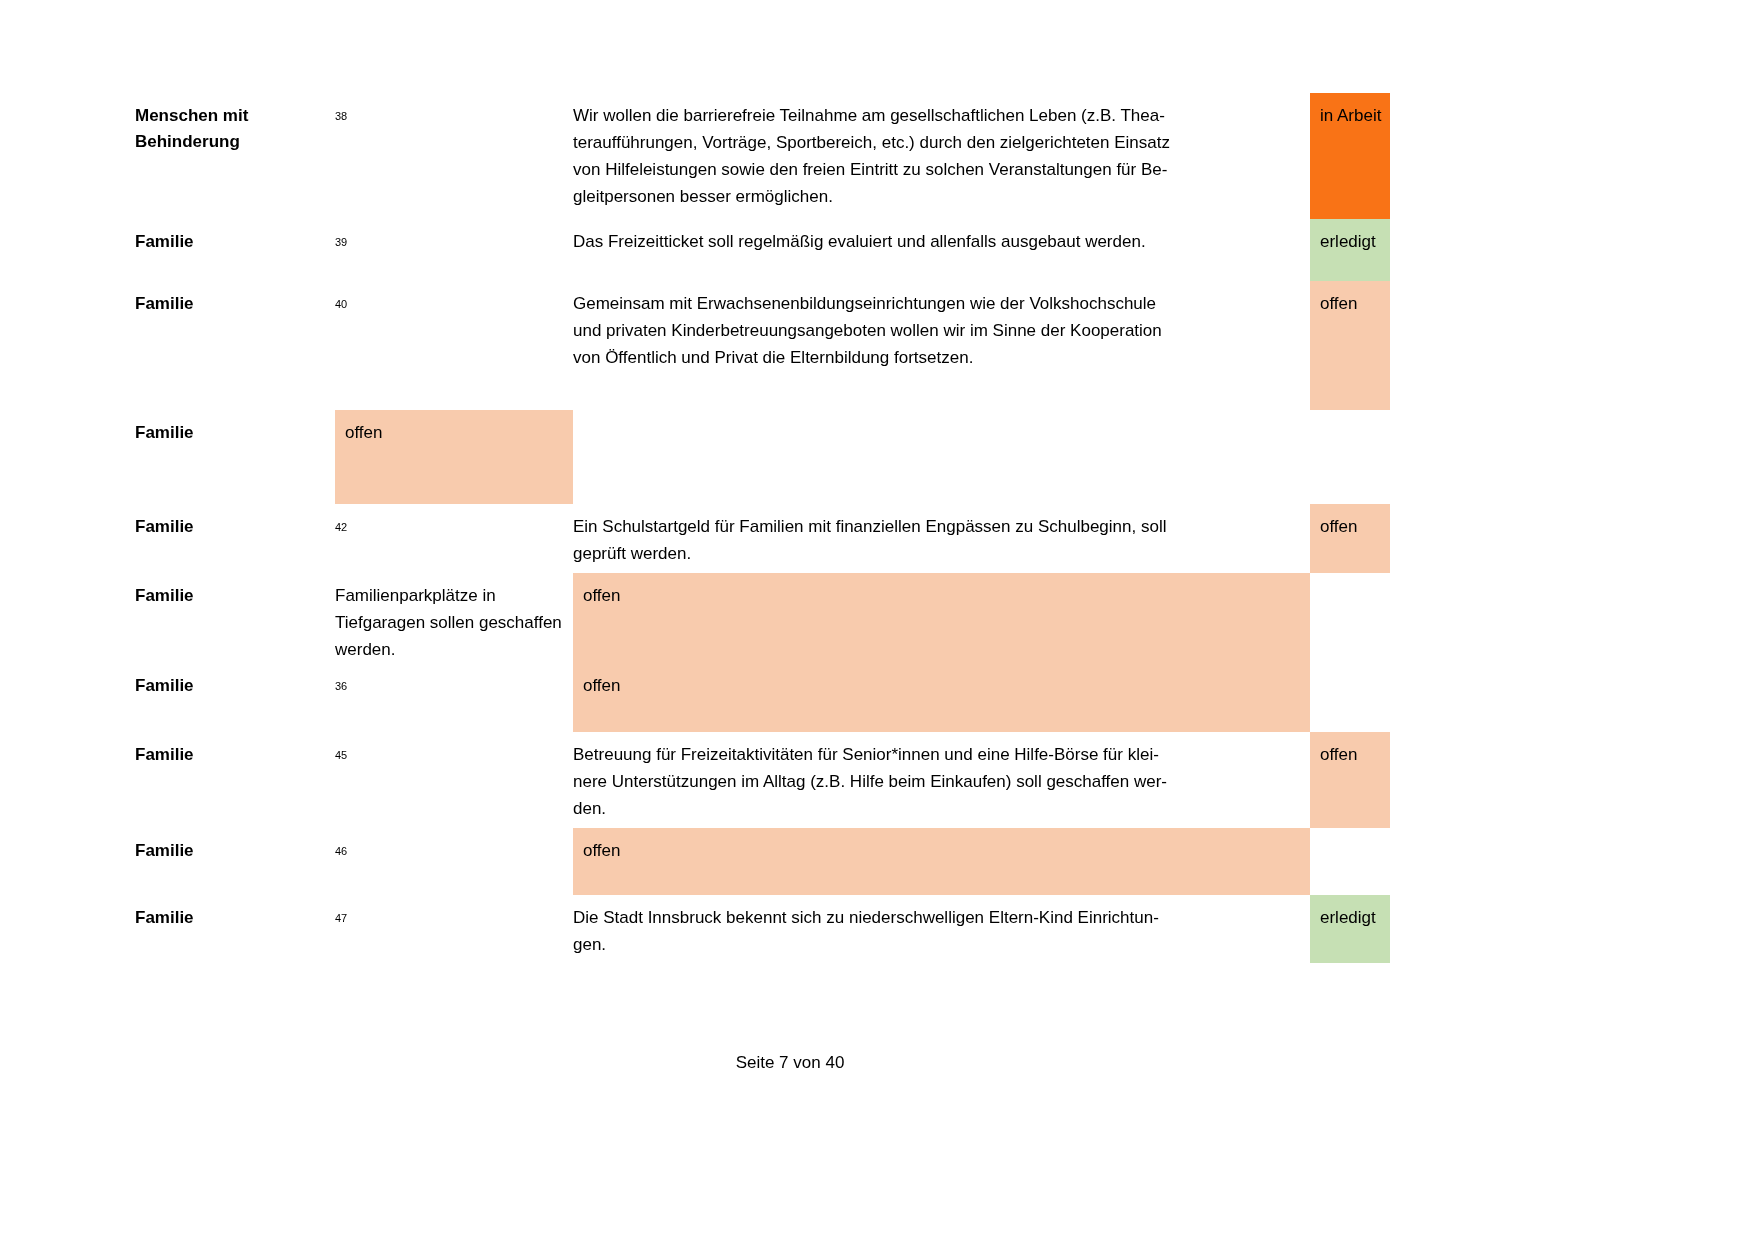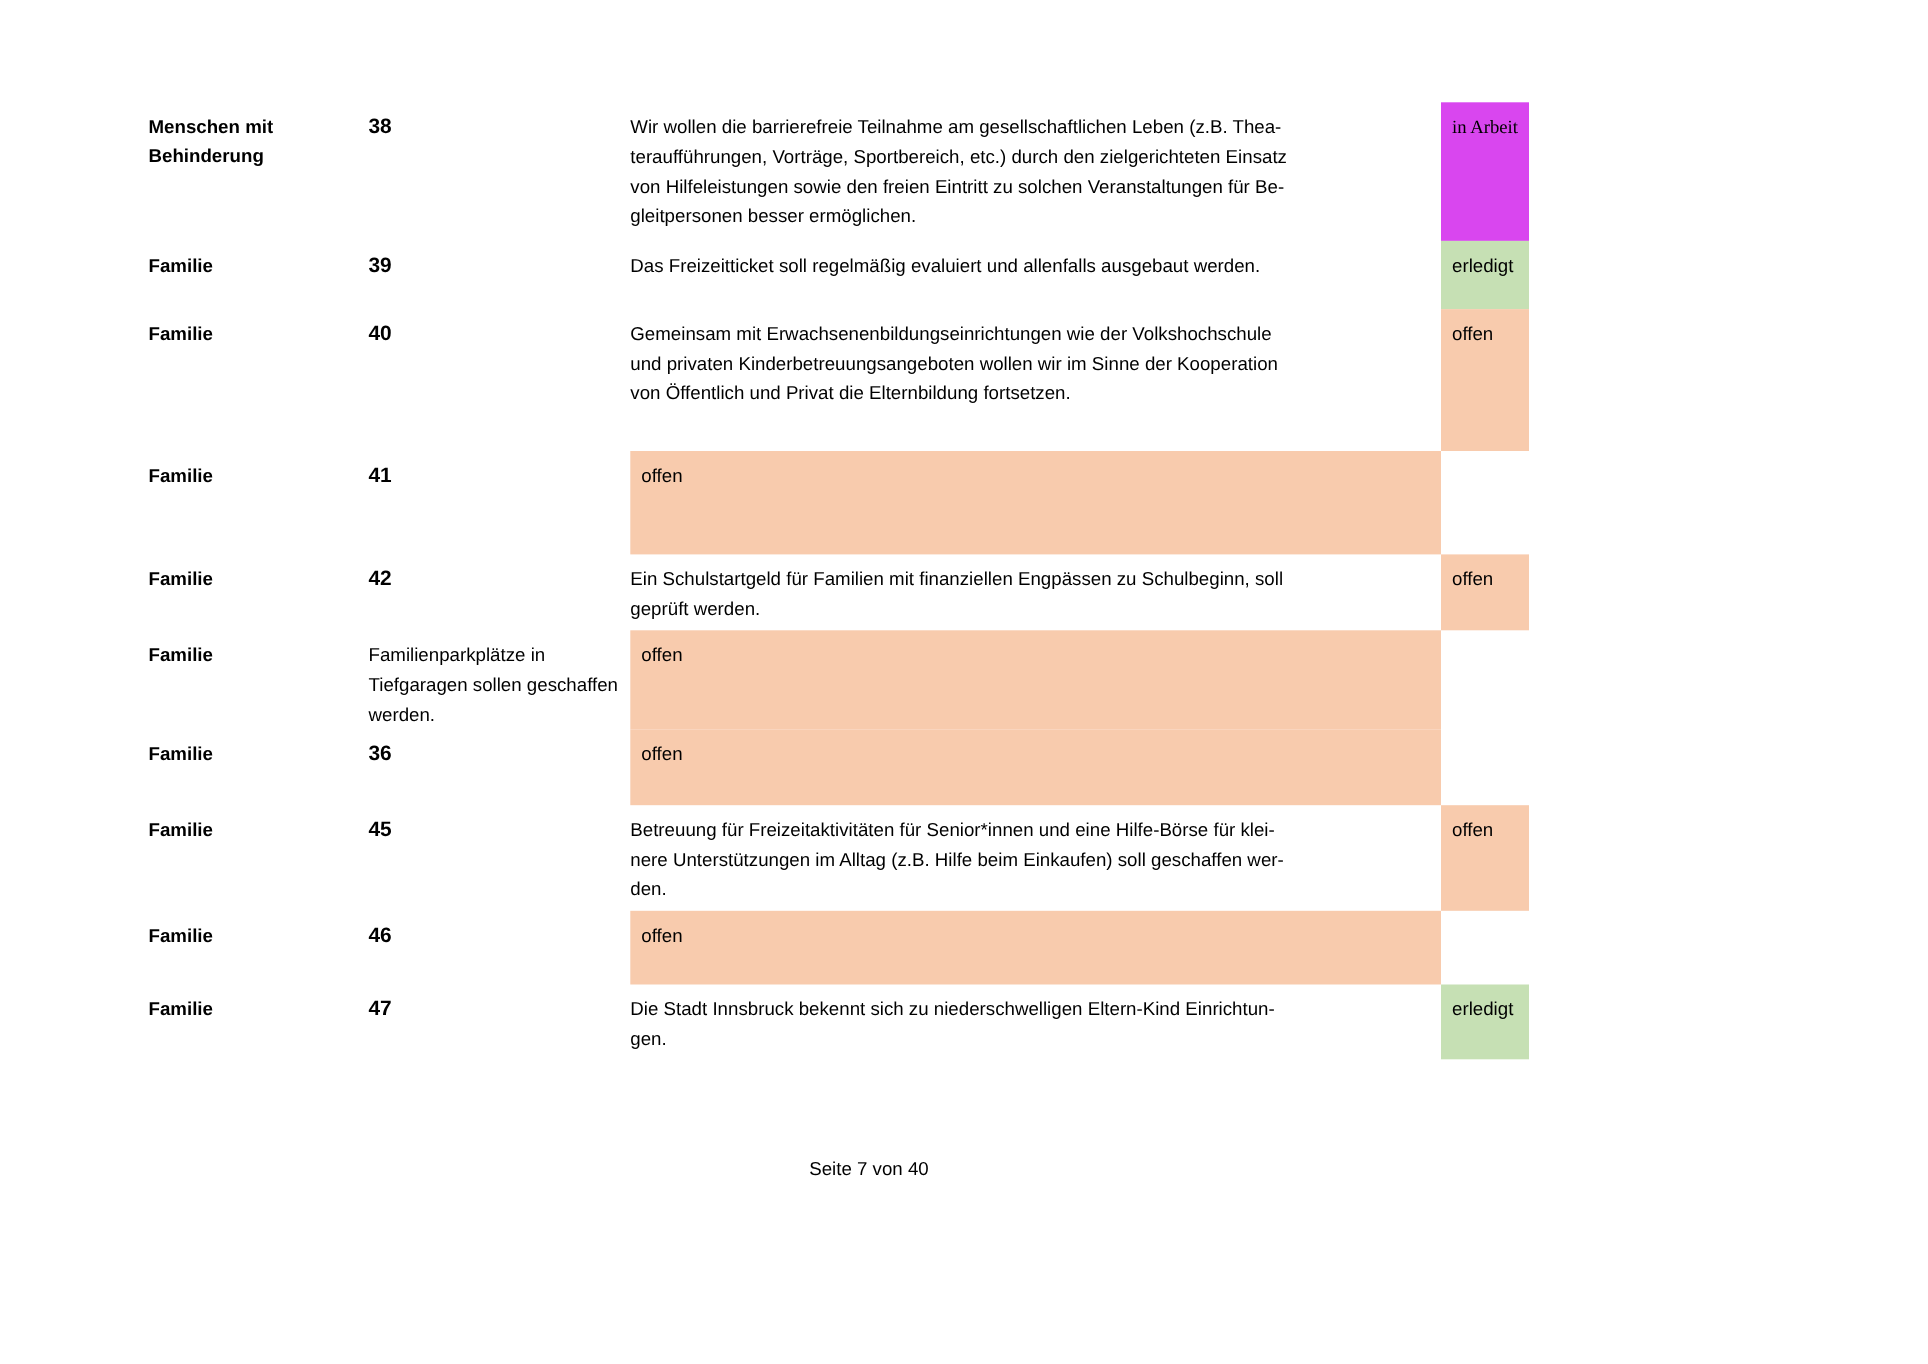--- a/index.html
+++ b/index.html
@@ -24,24 +24,23 @@
     grid-template-columns:200px 238px 737px 135px;
   }
   .cell-cat {
     font-weight:bold;
     font-size:17px;
     line-height:26px;
     padding-top:10px;
     padding-right:12px;
   }
   .cell-num {
-    font-size:19px;
+    font-size:11px;
     line-height:26px;
     padding-top:10px;
-    font-weight:bold;
   }
   .cell-text {
     font-size:17px;
     line-height:27px;
     padding-top:9px;
     padding-right:10px;
     white-space:pre-line;
   }
   .cell-status {
     font-size:17px;
@@ -64,42 +63,41 @@
 
   <div class="table">
 
     <div class="row" style="min-height:126px">
       <div class="cell-cat">Menschen mit Behinderung</div>
       <div class="cell-num">38</div>
       <div class="cell-text">Wir wollen die barrierefreie Teilnahme am gesellschaftlichen Leben (z.B. Thea-
 teraufführungen, Vorträge, Sportbereich, etc.) durch den zielgerichteten Einsatz
 von Hilfeleistungen sowie den freien Eintritt zu solchen Veranstaltungen für Be-
 gleitpersonen besser ermöglichen.</div>
-      <div class="cell-status" style="background: #d946ef; font-family: Liberation Serif, serif;">in Arbeit</div>
+      <div class="cell-status" style="background: #f97316;">in Arbeit</div>
     </div>
 
     <div class="row" style="min-height:62px">
       <div class="cell-cat">Familie</div>
       <div class="cell-num">39</div>
       <div class="cell-text">Das Freizeitticket soll regelmäßig evaluiert und allenfalls ausgebaut werden.</div>
       <div class="cell-status" style="background: rgb(198, 224, 180);">erledigt</div>
     </div>
 
     <div class="row" style="min-height:129px">
       <div class="cell-cat">Familie</div>
       <div class="cell-num">40</div>
       <div class="cell-text">Gemeinsam mit Erwachsenenbildungseinrichtungen wie der Volkshochschule
 und privaten Kinderbetreuungsangeboten wollen wir im Sinne der Kooperation
 von Öffentlich und Privat die Elternbildung fortsetzen.</div>
       <div class="cell-status" style="background: rgb(248, 203, 173);">offen</div>
     </div>
 
     <div class="row" style="min-height:94px">
       <div class="cell-cat">Familie</div>
-      <div class="cell-num">41</div>
       <div class="cell-status" style="background: rgb(248, 203, 173);">offen</div>
     </div>
 
     <div class="row" style="min-height:69px">
       <div class="cell-cat">Familie</div>
       <div class="cell-num">42</div>
       <div class="cell-text">Ein Schulstartgeld für Familien mit finanziellen Engpässen zu Schulbeginn, soll
 geprüft werden.</div>
       <div class="cell-status" style="background: rgb(248, 203, 173);">offen</div>
     </div>

